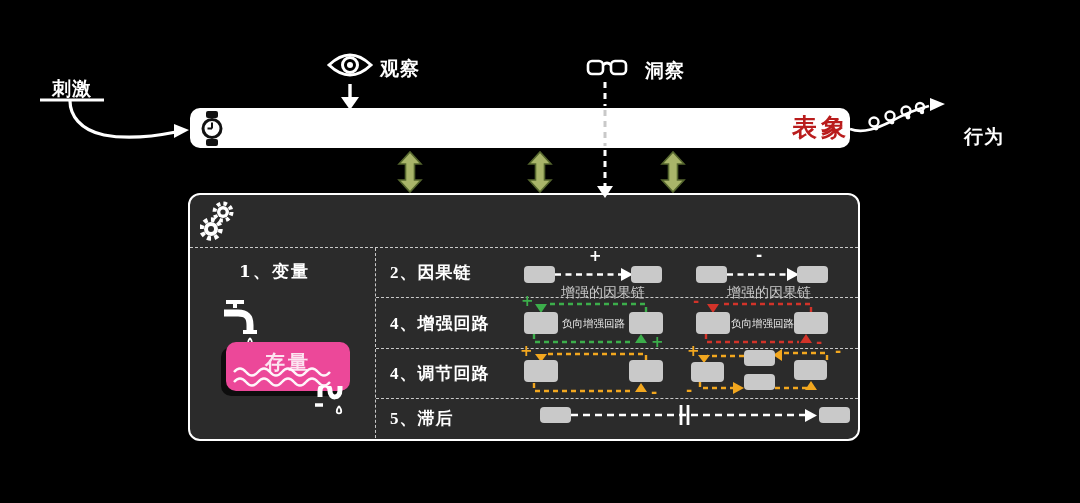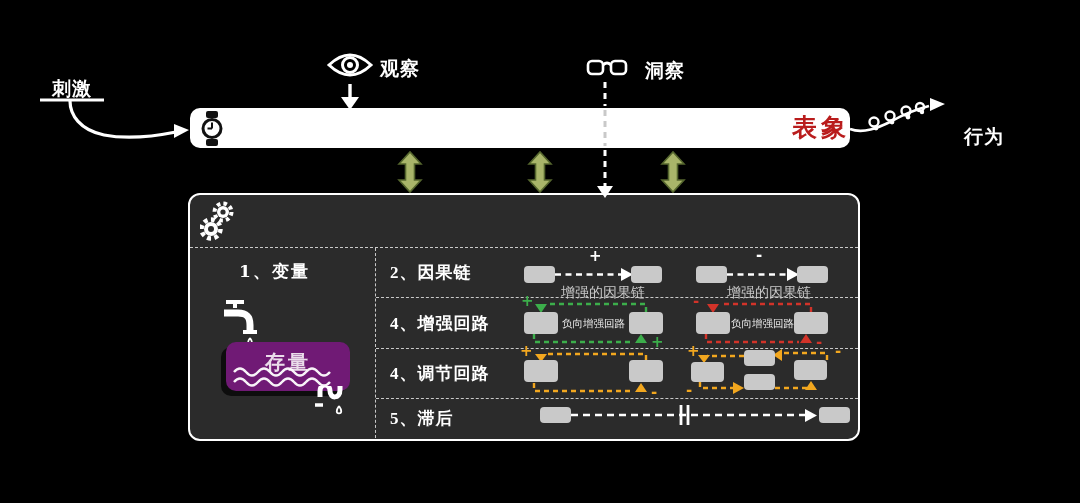--- a/index.html
+++ b/index.html
@@ -18,21 +18,21 @@
          border:2.5px solid #fff;border-radius:12px;box-sizing:border-box;z-index:1;}
   .panel-header{position:relative;height:52px;border-bottom:1px dashed rgba(255,255,255,.75);
                 display:flex;align-items:center;justify-content:center;}
   .gears-wrap{position:absolute;left:10px;top:5px;}
   .sys-title{font-size:30px;font-weight:bold;letter-spacing:3px;}
   .sys-formula{font-size:15px;color:#d6d6d6;margin-left:16px;letter-spacing:2px;
                font-family:"DejaVu Sans","Liberation Sans",sans-serif;}
   .panel-body{display:flex;height:190px;}
   .col-left{position:relative;width:186px;border-right:1px dashed rgba(255,255,255,.75);box-sizing:border-box;}
   .col-left .var-label{position:absolute;left:0;right:16px;top:12px;text-align:center;font-size:17px;font-weight:bold;letter-spacing:2px;}
-  .stock-box{position:absolute;left:36px;top:94px;width:124px;height:49px;background:#701a75;border-radius:10px;
+  .stock-box{position:absolute;left:36px;top:94px;width:124px;height:49px;background:#ec4899;border-radius:10px;
              box-shadow:-5px 5px 0 #0d0d0d;}
   .stock-label{position:absolute;left:0;right:0;top:7px;text-align:center;font-size:20px;font-weight:bold;
                color:rgba(255,255,255,.85);letter-spacing:3px;}
   .faucet-wrap{position:absolute;left:28px;top:50px;}
   .drain-wrap{position:absolute;left:116px;top:138px;}
   .col-right{flex:1;display:flex;flex-direction:column;}
   .srow{display:flex;align-items:stretch;box-sizing:border-box;}
   .srow+.srow{border-top:1px dashed rgba(255,255,255,.75);}
   .r2{height:49px;} .r3{height:51px;} .r4{height:50px;} .r5{flex:1;gap:14px;}
   .srow-label{width:114px;padding-left:14px;display:flex;align-items:center;

